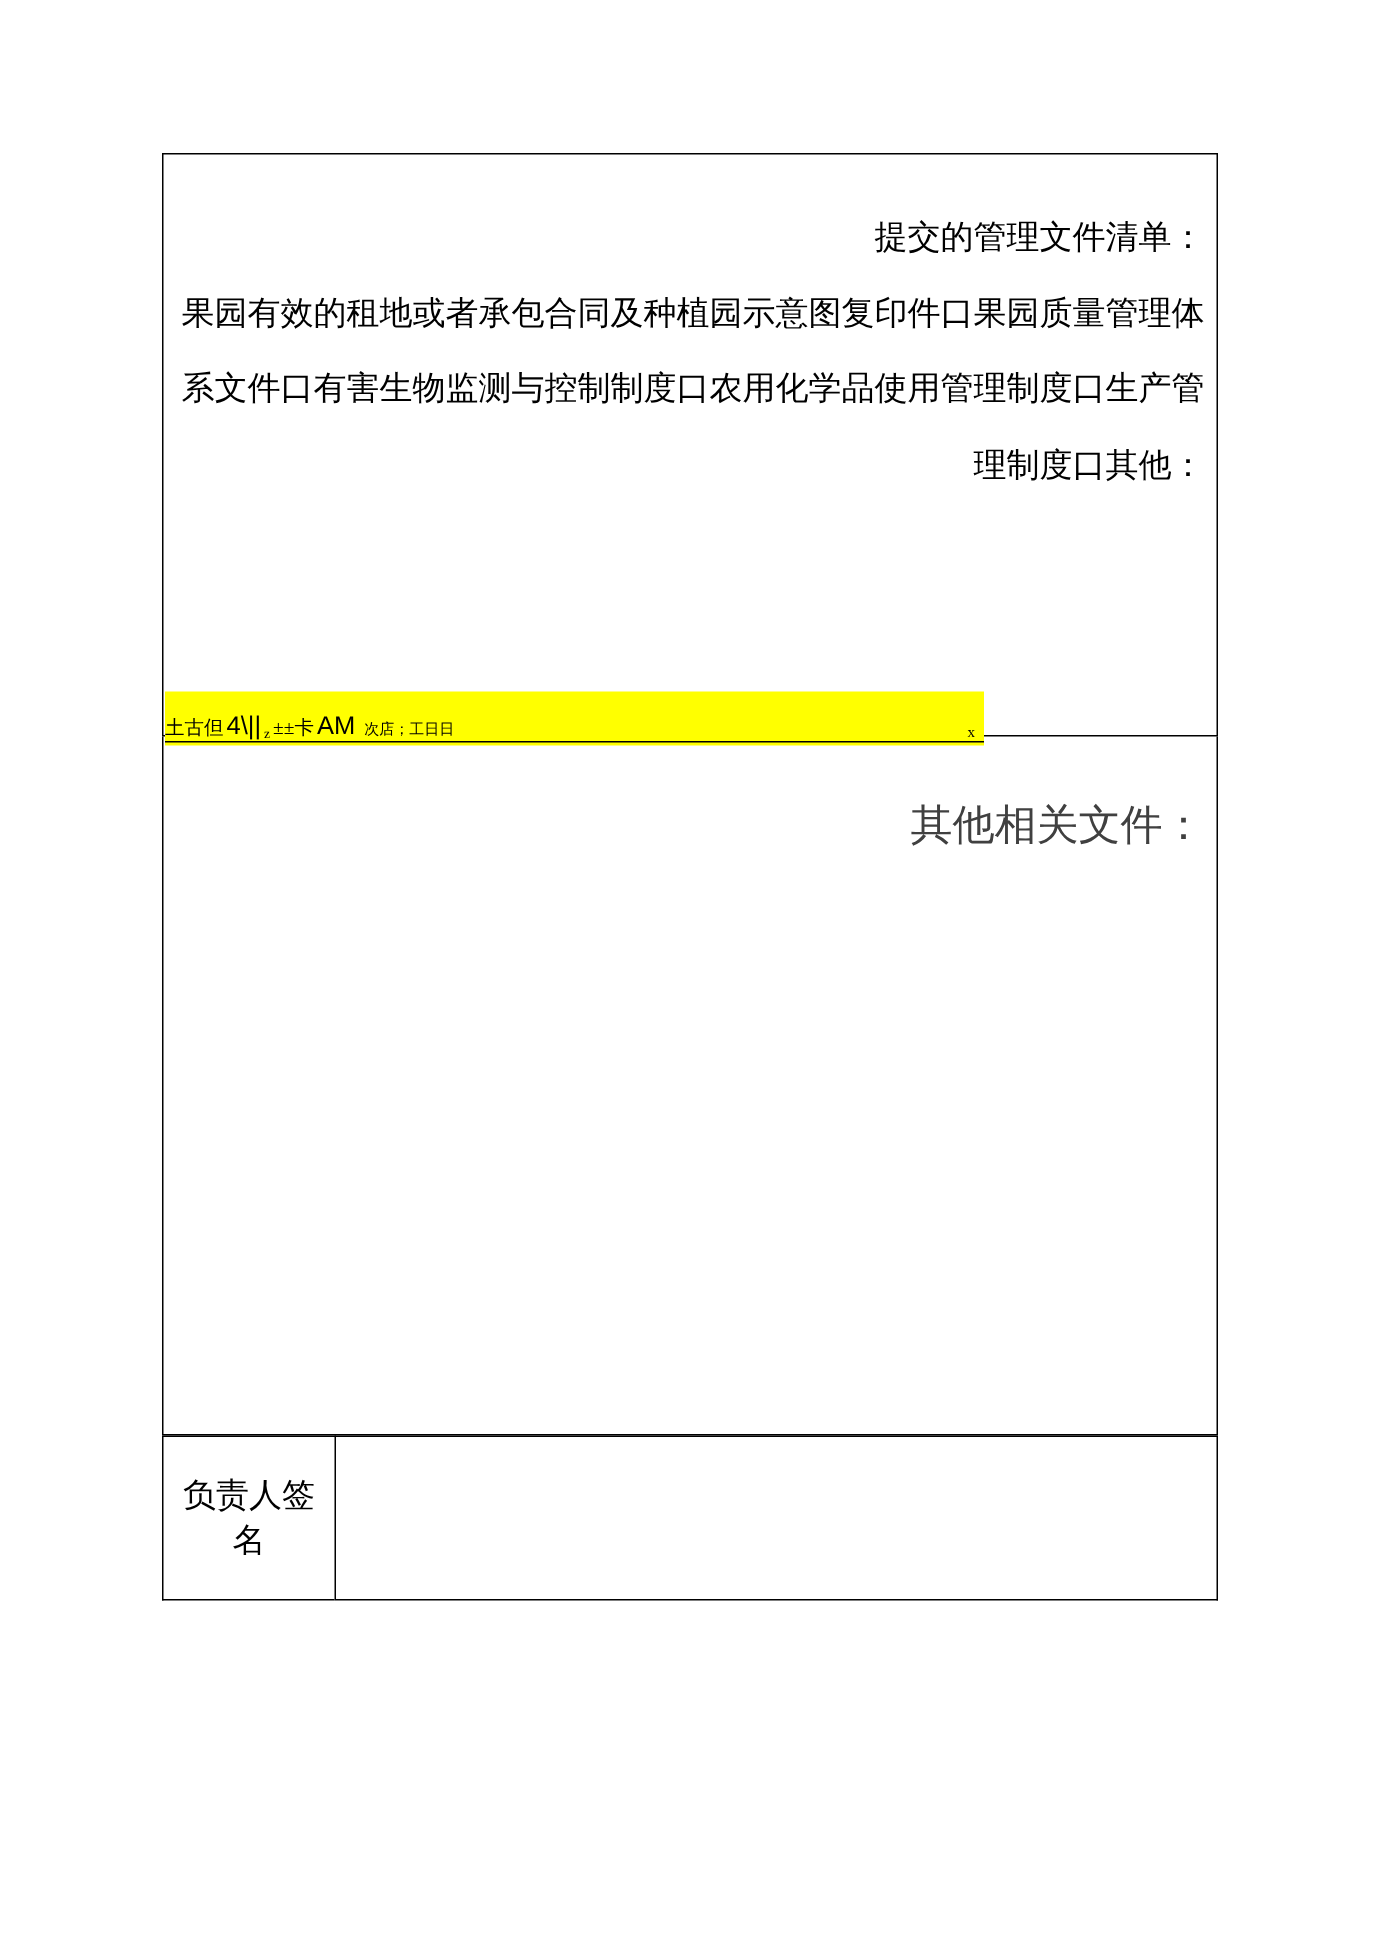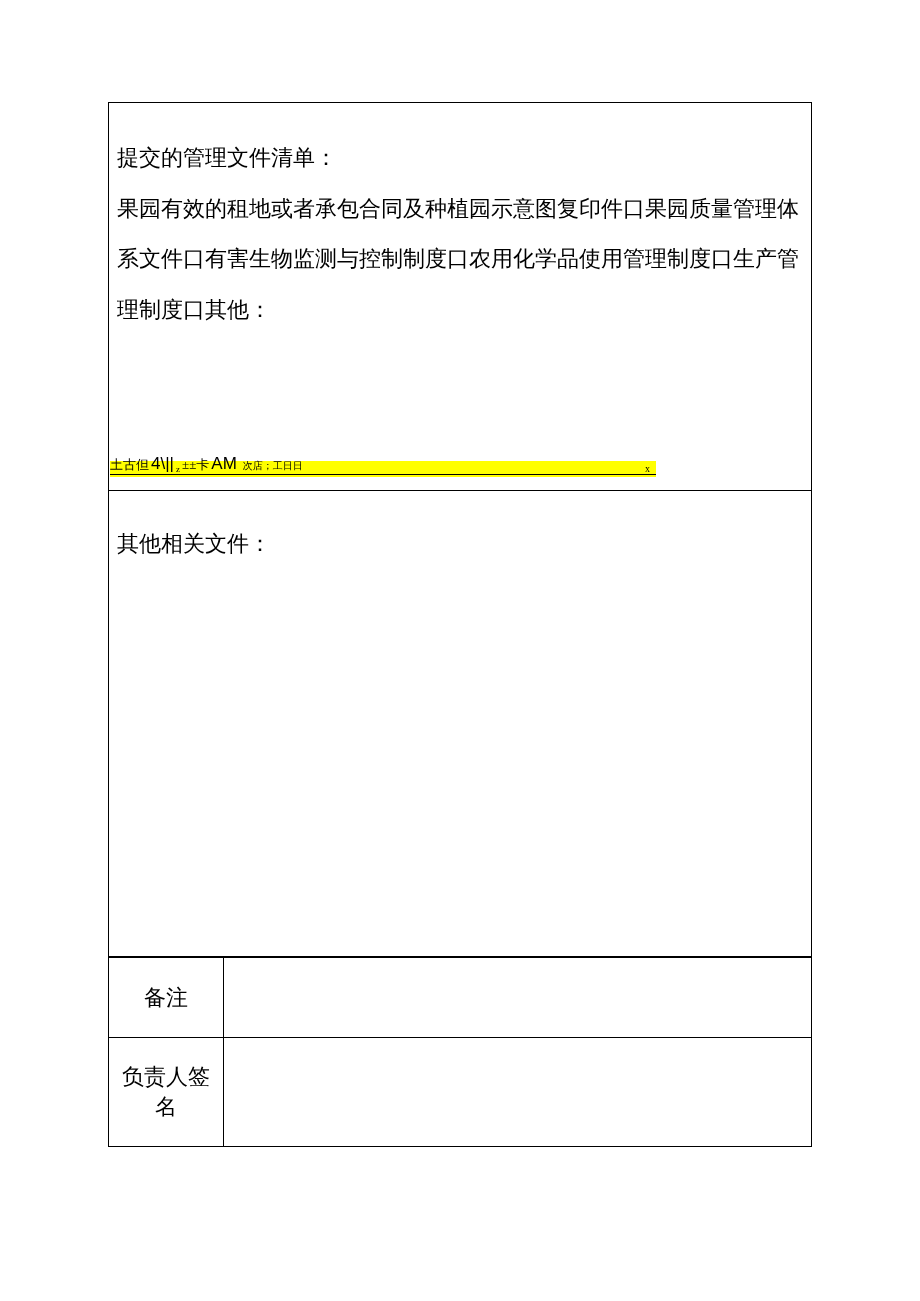--- a/index.html
+++ b/index.html
@@ -11,50 +11,51 @@
       background: #ffffff;
       font-family: "SimSun", "宋体", serif;
       width: 920px;
       height: 1301px;
       padding: 102px 108px 0 108px;
     }
     .outer-table {
       border: 1px solid #000;
       width: 100%;
       border-collapse: collapse;
+      text-align: right;
     }
     .section-1 {
       border-bottom: 1px solid #000;
       padding: 30px 8px 10px 8px;
       height: 388px;
       vertical-align: top;
     }
     .section-1-text {
       font-size: 22px;
       line-height: 2.3;
       color: #000;
     }
     .section-2 {
       border-bottom: 1px solid #000;
       padding: 28px 8px 10px 8px;
       height: 466px;
       vertical-align: top;
       position: relative;
     }
     .section-2-text {
-      font-size: 22px;
+      font-size: 28px;
       line-height: 2.3;
-      color: #000000;
+      color: #404040;
     }
     .highlight-line {
       position: absolute;
       top: -30px;
       left: 1px;
       right: 155px;
-      height: 16px;
+      height: 36px;
       background: #ffff00;
       font-size: 14px;
       color: #000;
       display: flex;
       align-items: flex-end;
       padding-bottom: 2px;
     }
     .highlight-content {
       border-bottom: 1px solid #000;
       width: 100%;
@@ -140,20 +141,16 @@
         </div>
       </div>
       <div class="section-2-text">其他相关文件：</div>
     </div>
   </div>
 
 </div>
 
 <div class="inner-table" style="border:1px solid #000;border-top:none;width:100%;">
   <div class="inner-row">
-    <div class="inner-cell bottom-cell-label">备注</div>
-    <div class="inner-cell bottom-cell-value"></div>
-  </div>
-  <div class="inner-row">
     <div class="inner-cell bottom-cell-label" style="height:95px;">负责人签名</div>
     <div class="inner-cell bottom-cell-value"></div>
   </div>
 </div>
 
 </body></html>

